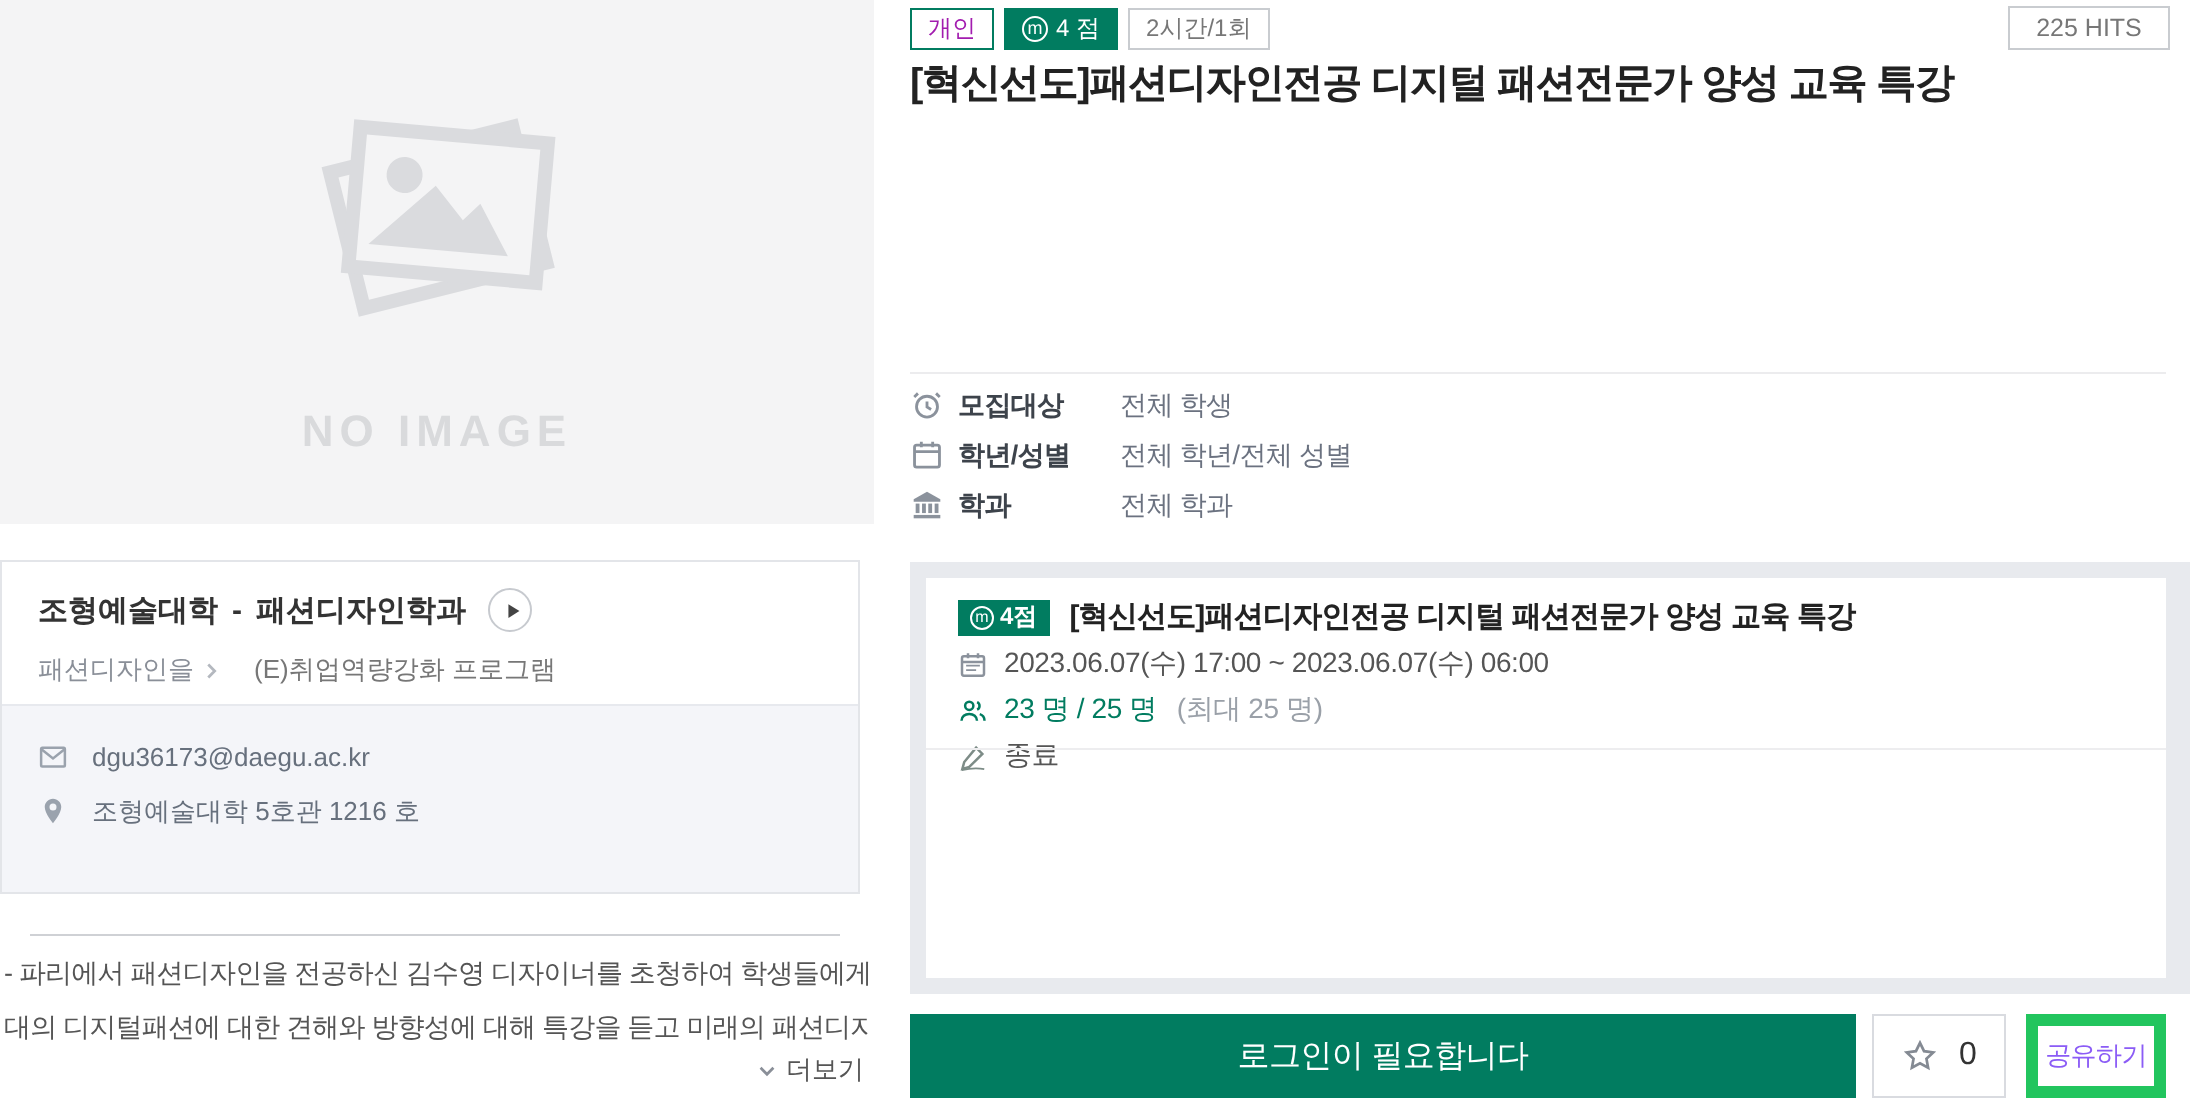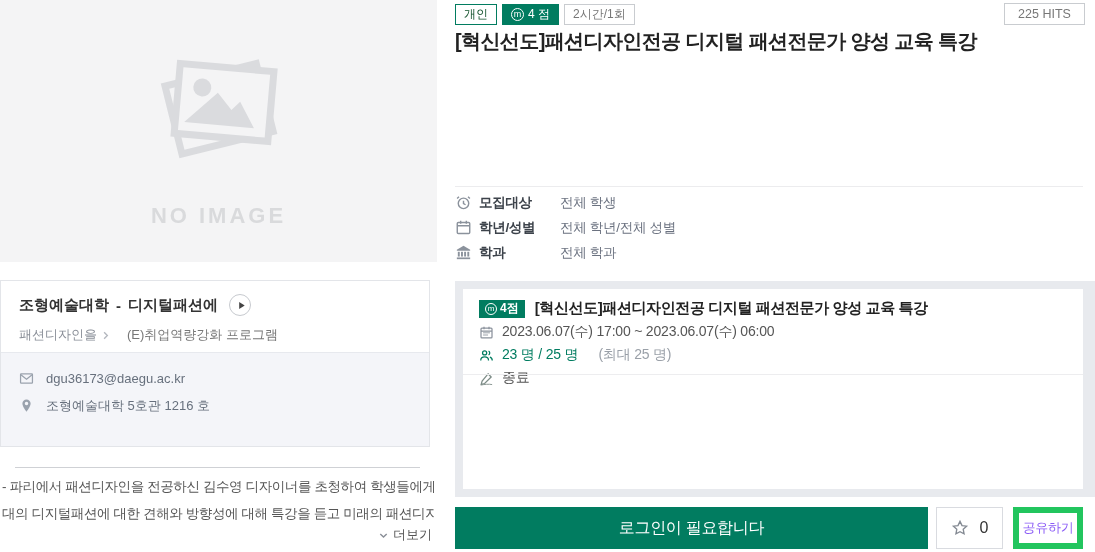--- a/index.html
+++ b/index.html
@@ -33,21 +33,21 @@
   .left-divider { position:absolute; left:15px; top:467px; width:405px; border-top:1px solid #cfd1d5; }
   .descr { position:absolute; left:2px; top:473px; width:433px; overflow:hidden; }
   .descr-line { font-size:13.5px; color:#555; line-height:27px; white-space:nowrap; letter-spacing:-0.4px; }
   .more-link { position:absolute; left:378px; top:526px; display:flex; align-items:center; gap:4px;
                font-size:13px; color:#555; cursor:pointer; }
   .more-link .ic { width:11px; height:11px; color:#8a8f98; }
 
   
   .badges { position:absolute; left:455px; top:4px; display:flex; gap:5px; }
   .badge { height:21px; display:inline-flex; align-items:center; padding:0 8px; font-size:12px; background:#fff; }
-  .badge-outline-teal { border:1px solid #017c60; color:#14532d; }
+  .badge-outline-teal { border:1px solid #017c60; color:#a21caf; }
   .badge-solid-teal { background:#017c60; color:#fff; border:1px solid #017c60; gap:4px; }
   .badge-outline-gray { border:1px solid #c9ccd0; color:#777; }
   .m-circle { width:13px; height:13px; border:1.4px solid #fff; border-radius:50%;
               display:inline-flex; align-items:center; justify-content:center;
               font-size:9px; line-height:1; color:#fff; }
   .hits-badge { position:absolute; left:1004px; top:3px; width:81px; height:22px; border:1px solid #c9ccd0;
                 background:#fff; color:#777; font-size:12.5px; display:flex; align-items:center; justify-content:center; }
   .main-title { position:absolute; left:455px; top:28px; width:628px; font-size:20px; font-weight:bold;
                 color:#222; letter-spacing:-0.6px; white-space:nowrap; }
 
@@ -65,21 +65,21 @@
   .s-badge { height:18px; display:inline-flex; align-items:center; gap:3px; padding:0 6px;
              background:#017c60; color:#fff; font-size:12px; font-weight:bold; }
   .s-badge .m-circle { width:12px; height:12px; font-size:8px; font-weight:normal; }
   .s-title { font-size:15px; font-weight:bold; color:#222; letter-spacing:-0.4px; white-space:nowrap; }
   .s-row { display:flex; align-items:center; gap:8px; margin:5px 16px 0 16px; font-size:14px; color:#555;
            letter-spacing:-0.2px; }
   .s-row .ic { width:15px; height:15px; color:#8b929c; }
   .s-row .ic-teal { color:#017c60; }
   .s-row .ic-pen { color:#7d8c87; }
   .s-enroll { color:#017c60; }
-  .s-capnote { color:#9aa0a8; margin-left:12px; }
+  .s-capnote { color:#9aa0a8; margin-left:2px; }
   .s-divider { position:absolute; left:0; top:85px; width:100%; border-top:1px solid #ededef; }
 
   
   .login-btn { position:absolute; left:455px; top:507px; width:473px; height:42px; background:#017c60;
                color:#fff; border:none; font-size:16px; font-family:inherit; letter-spacing:-0.3px;
                display:flex; align-items:center; justify-content:center; cursor:pointer; }
   .fav-box { position:absolute; left:936px; top:507px; width:67px; height:42px; border:1px solid #d9dbe0;
              background:#fff; display:flex; align-items:center; justify-content:center; gap:11px; cursor:pointer; }
   .fav-box .ic { width:18px; height:18px; color:#848a93; }
   .fav-count { font-size:16px; color:#333; }
@@ -106,21 +106,21 @@
       </svg>
     </span>
     <div class="noimg-text">NO IMAGE</div>
   </div>
 
   <div class="dept-card">
     <div class="dept-head">
       <div class="dept-title-row">
         <span>조형예술대학</span>
         <span>-</span>
-        <span>디지털패션에</span>
+        <span>패션디자인학과</span>
         <span class="play-btn">
           <span class="ic">
             <svg viewBox="0 0 24 24" fill="currentColor">
                 <path d="M7 4.5v15l12-7.5z"></path>
               </svg>
           </span>
         </span>
       </div>
       <div class="dept-path">
         <span>패션디자인을</span>

